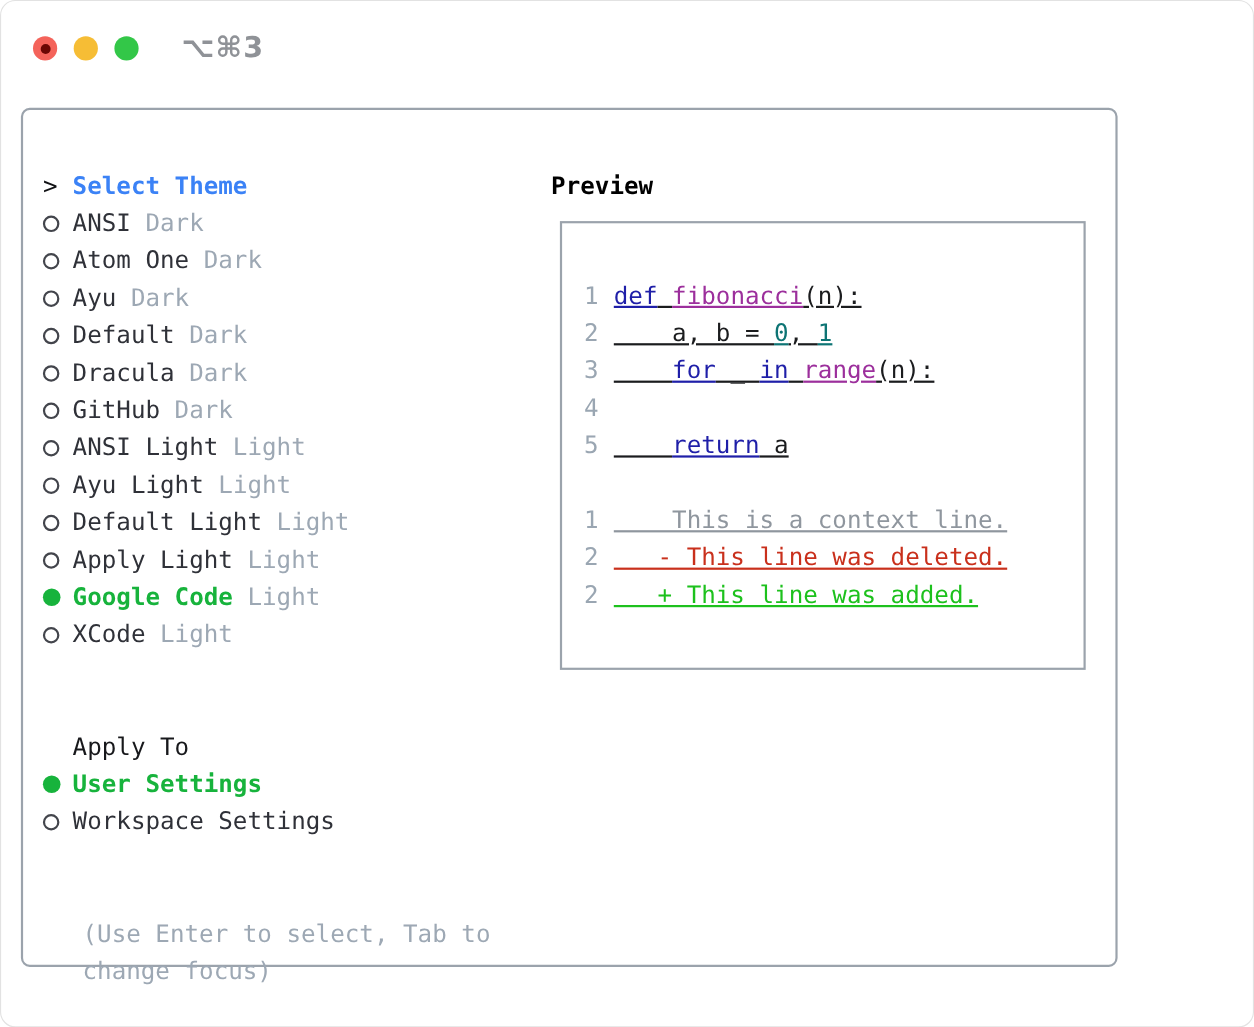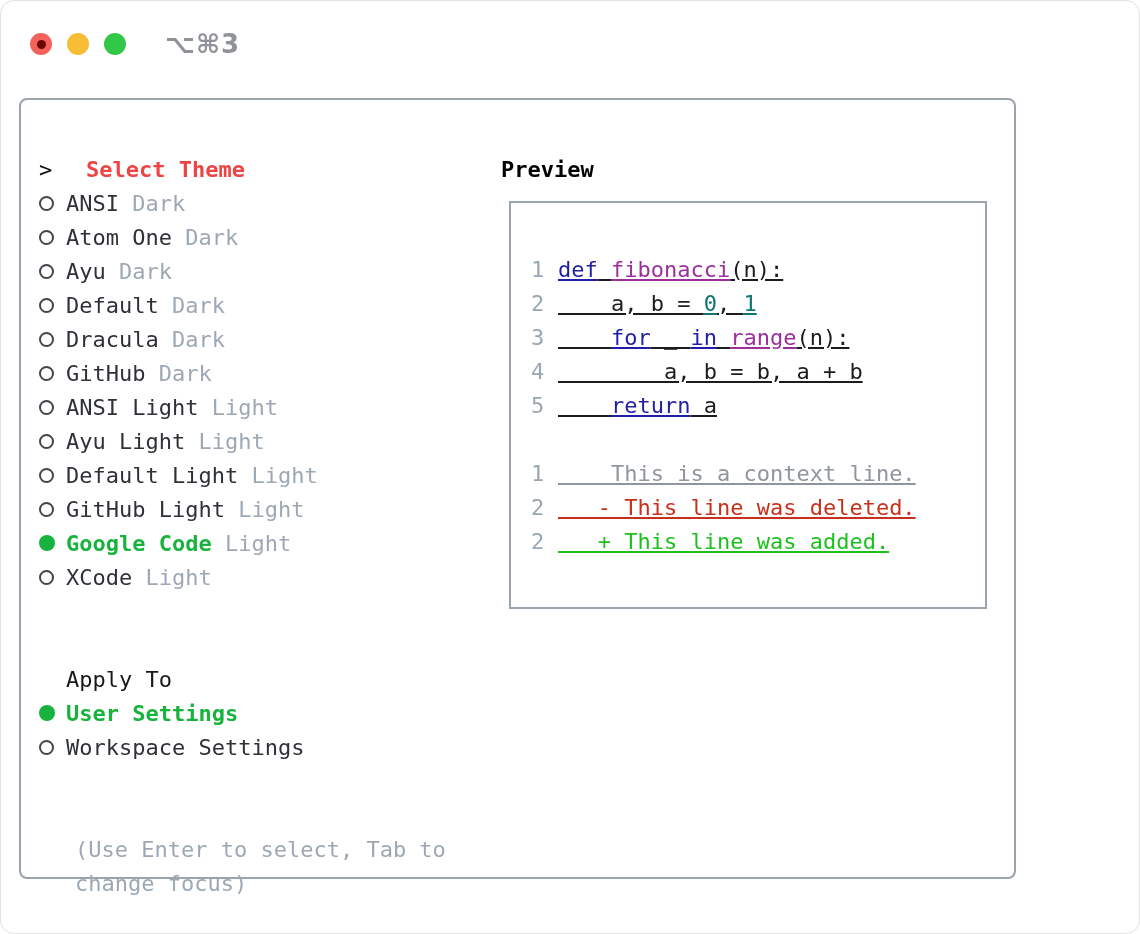--- a/index.html
+++ b/index.html
@@ -25,21 +25,21 @@
     position:absolute; left:18px; top:97px; width:997px; height:781px;
     border:2px solid var(--frame); border-radius:8px; background:#fff;
   }
   .left-col { position:absolute; left:0; top:0; padding:52px 0 0 18px; }
   .row { display:flex; align-items:center; height:34px; font-size:22px; white-space:pre; }
   .gap2 { margin-top:68px; }
   .bullet-cell { width:27px; display:flex; align-items:center; flex:none; }
   .bullet-hollow { width:15px; height:15px; border:2px solid var(--bullet); border-radius:50%; }
   .bullet-filled { width:16px; height:16px; border-radius:50%; background:var(--green); }
   .caret { width:27px; flex:none; color:#101114; }
-  .hdr { font-weight:bold; color:#ef4444;margin-left:20px; }
+  .hdr { font-weight:bold; color:#3b82f6; }
   .theme-name { color:var(--name); }
   .variant { color:var(--muted); }
   .selected .theme-name, .selected .opt-label { color:var(--green);font-weight:bold; }
   .opt-label { color:var(--name); }
   .apply-hdr { color:#17181b; }
   .help { color:var(--muted); font-size:22px; height:34px; display:flex; align-items:center;margin-left:36px; }
   
   .preview-title { position:absolute; left:480px; top:52px; height:34px; display:flex; align-items:center;
                    font-size:22px; font-weight:bold; color:#000; }
   .preview-box {
@@ -80,21 +80,21 @@
     <div>
         <div class="row"><span class="bullet-cell"><span class="bullet-hollow"></span></span><span class="theme-name">ANSI</span><span class="variant"> Dark</span></div>
         <div class="row"><span class="bullet-cell"><span class="bullet-hollow"></span></span><span class="theme-name">Atom One</span><span class="variant"> Dark</span></div>
         <div class="row"><span class="bullet-cell"><span class="bullet-hollow"></span></span><span class="theme-name">Ayu</span><span class="variant"> Dark</span></div>
         <div class="row"><span class="bullet-cell"><span class="bullet-hollow"></span></span><span class="theme-name">Default</span><span class="variant"> Dark</span></div>
         <div class="row"><span class="bullet-cell"><span class="bullet-hollow"></span></span><span class="theme-name">Dracula</span><span class="variant"> Dark</span></div>
         <div class="row"><span class="bullet-cell"><span class="bullet-hollow"></span></span><span class="theme-name">GitHub</span><span class="variant"> Dark</span></div>
         <div class="row"><span class="bullet-cell"><span class="bullet-hollow"></span></span><span class="theme-name">ANSI Light</span><span class="variant"> Light</span></div>
         <div class="row"><span class="bullet-cell"><span class="bullet-hollow"></span></span><span class="theme-name">Ayu Light</span><span class="variant"> Light</span></div>
         <div class="row"><span class="bullet-cell"><span class="bullet-hollow"></span></span><span class="theme-name">Default Light</span><span class="variant"> Light</span></div>
-        <div class="row"><span class="bullet-cell"><span class="bullet-hollow"></span></span><span class="theme-name">GitHub Light</span><span class="variant"> Light</span></div>
+        <div class="row"><span class="bullet-cell"><span class="bullet-hollow"></span></span><span class="theme-name">Apply Light</span><span class="variant"> Light</span></div>
         <div class="row selected"><span class="bullet-cell"><span class="bullet-filled"></span></span><span class="theme-name">Google Code</span><span class="variant"> Light</span></div>
         <div class="row"><span class="bullet-cell"><span class="bullet-hollow"></span></span><span class="theme-name">XCode</span><span class="variant"> Light</span></div>
       </div>
 
     <div class="row gap2">
       <span class="bullet-cell"></span><span class="apply-hdr">Apply To</span>
     </div>
 
     <div>
         <div class="row selected"><span class="bullet-cell"><span class="bullet-filled"></span></span><span class="opt-label">User Settings</span></div>
@@ -130,21 +130,20 @@
           <span class="tok tok-pln">    </span>
           <span class="tok tok-kw">for</span>
           <span class="tok tok-pln"> _ </span>
           <span class="tok tok-kw">in</span>
           <span class="tok tok-pln"> </span>
           <span class="tok tok-fn">range</span>
           <span class="tok tok-pln">(n):</span>
         </div>
         <div class="pline">
           <span class="lnum">4</span>
-          <span class="tok tok-pln">        a, b = b, a + b</span>
         </div>
         <div class="pline">
           <span class="lnum">5</span>
           <span class="tok tok-pln">    </span>
           <span class="tok tok-kw">return</span>
           <span class="tok tok-pln"> a</span>
         </div>
       </div>
     <div class="diff-block">
         <div class="pline">

